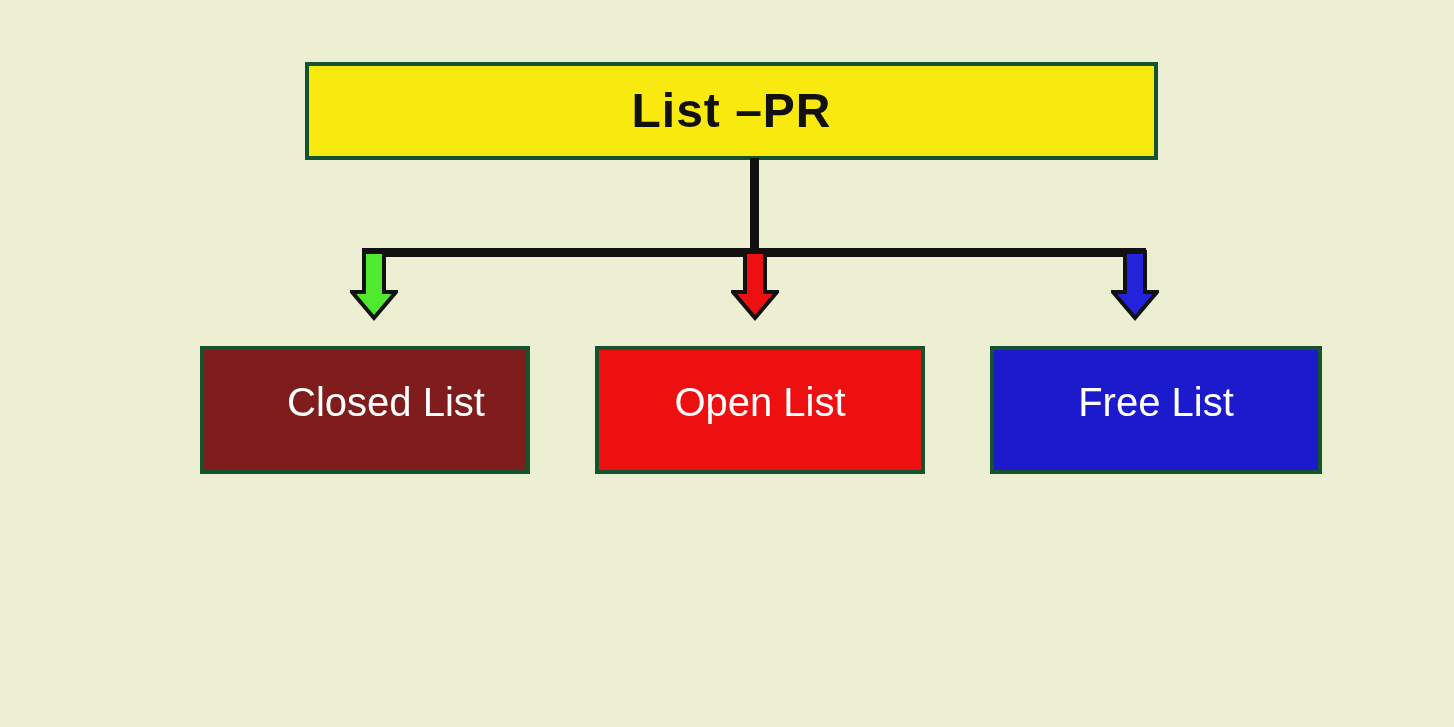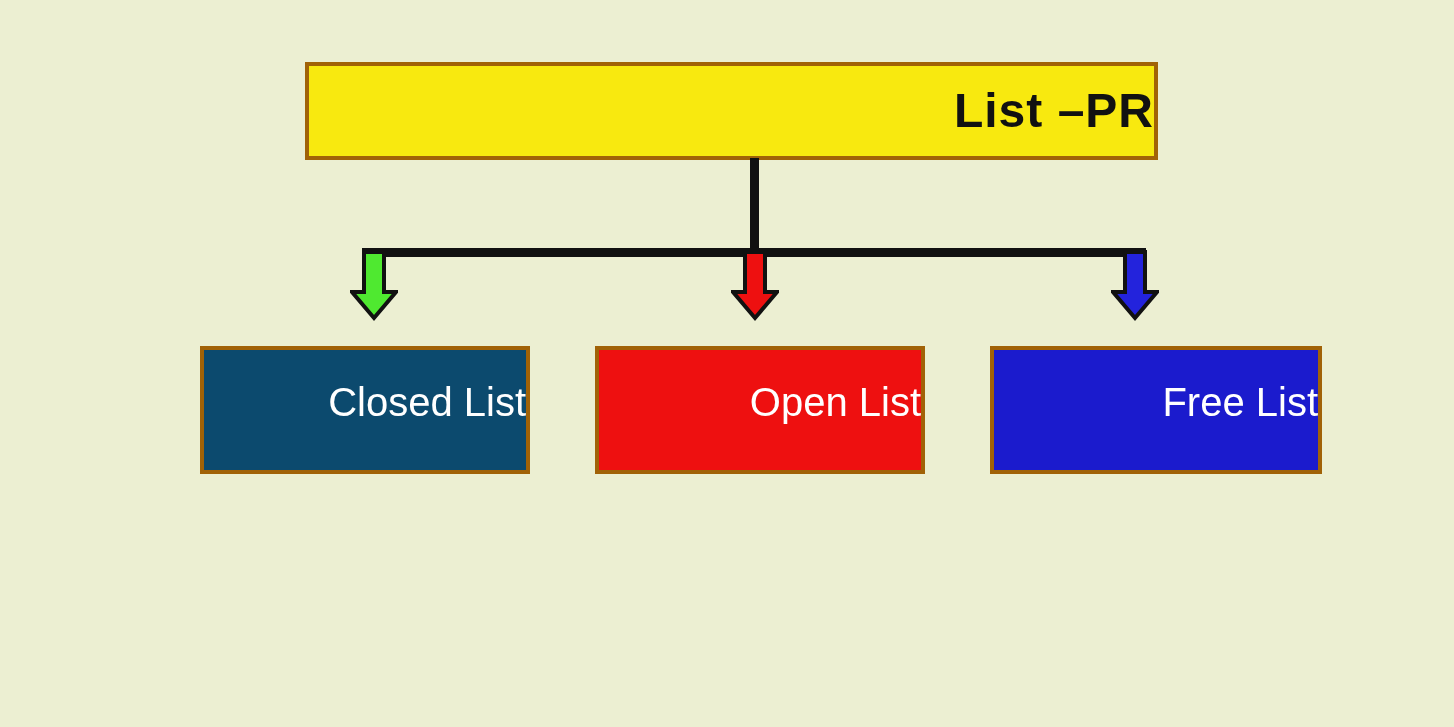--- a/index.html
+++ b/index.html
@@ -11,24 +11,24 @@
     position: relative;
     width: 1454px;
     height: 727px;
     overflow: hidden;
     background: #ECEFD2;
     font-family: "Liberation Sans", "DejaVu Sans", sans-serif;
   }
   .node {
     position: absolute;
     box-sizing: border-box;
-    border: 4px solid #a16207;
+    border: 4px solid #14532d;
     display: flex;
     align-items: center;
-    justify-content: flex-end;
+    justify-content: center;
   }
   .node.root {
     left: 305px;
     top: 62px;
     width: 853px;
     height: 98px;
   }
   .root-label {
     font-size: 48px;
     font-weight: 700;
@@ -91,21 +91,21 @@
   <svg class="arrow arrow-1" viewBox="0 0 48 72">
     <path d="M14 2 H34 V42 H46 L24 68 L2 42 H14 Z" stroke="#111111" stroke-width="4" stroke-linejoin="miter" fill="#4FE930"></path>
   </svg>
   <svg class="arrow arrow-2" viewBox="0 0 48 72">
     <path d="M14 2 H34 V42 H46 L24 68 L2 42 H14 Z" stroke="#111111" stroke-width="4" stroke-linejoin="miter" fill="#EE1010"></path>
   </svg>
   <svg class="arrow arrow-3" viewBox="0 0 48 72">
     <path d="M14 2 H34 V42 H46 L24 68 L2 42 H14 Z" stroke="#111111" stroke-width="4" stroke-linejoin="miter" fill="#2323DC"></path>
   </svg>
 
-  <div class="node child child-1" style="background-color: #0c4a6e; padding-left: 42px;">
+  <div class="node child child-1" style="background-color: #7f1d1d; padding-left: 42px;">
     <span class="child-label">Closed List</span>
   </div>
   <div class="node child child-3" style="background-color: rgb(27, 27, 205);">
     <span class="child-label">Free List</span>
   </div>
   <div class="node child child-2" style="background-color: rgb(238, 16, 16);">
     <span class="child-label">Open List</span>
   </div>
 
 </div>

